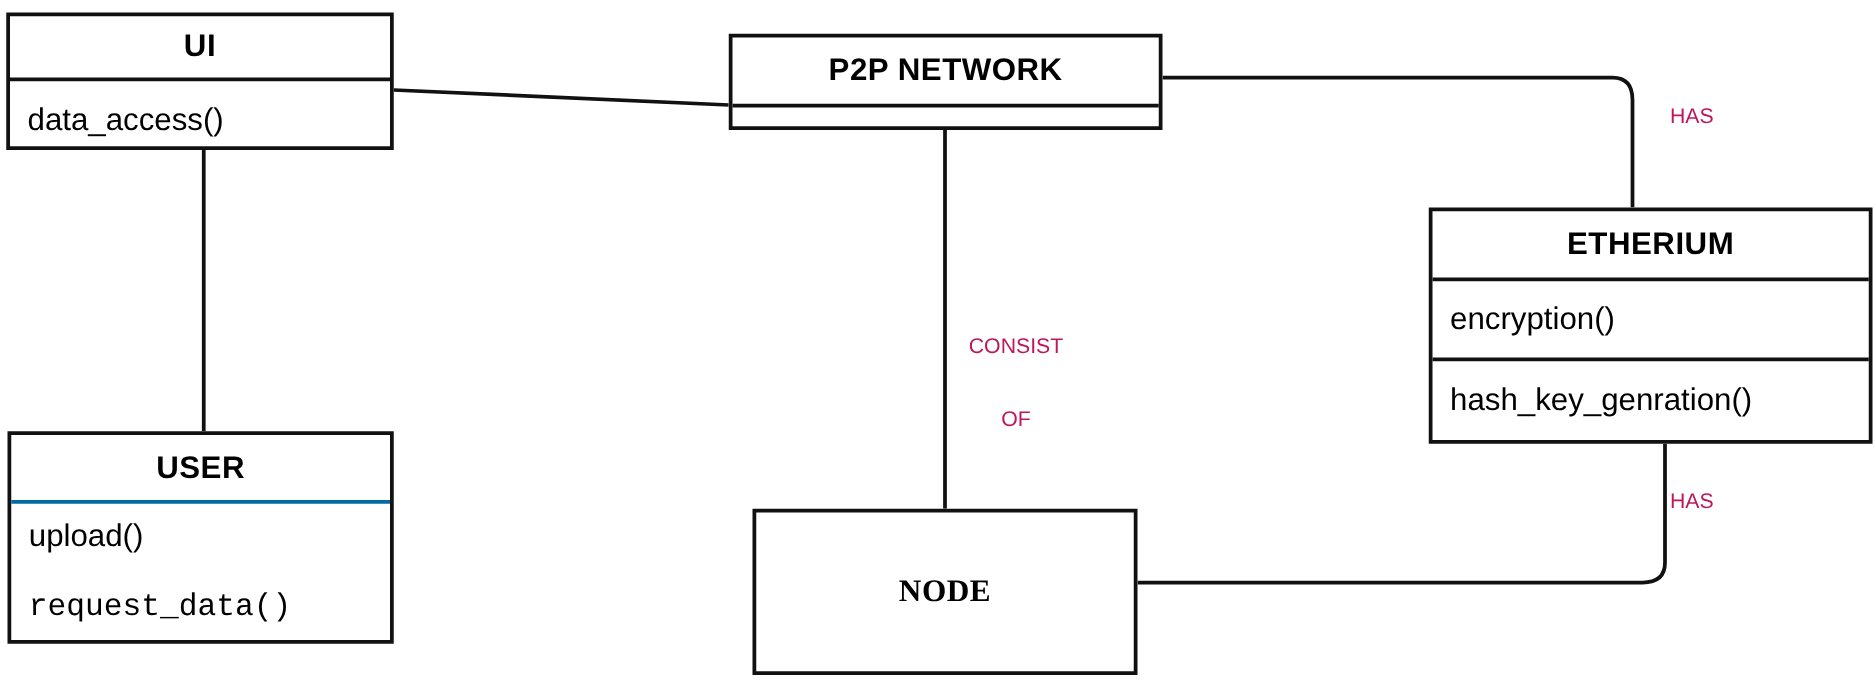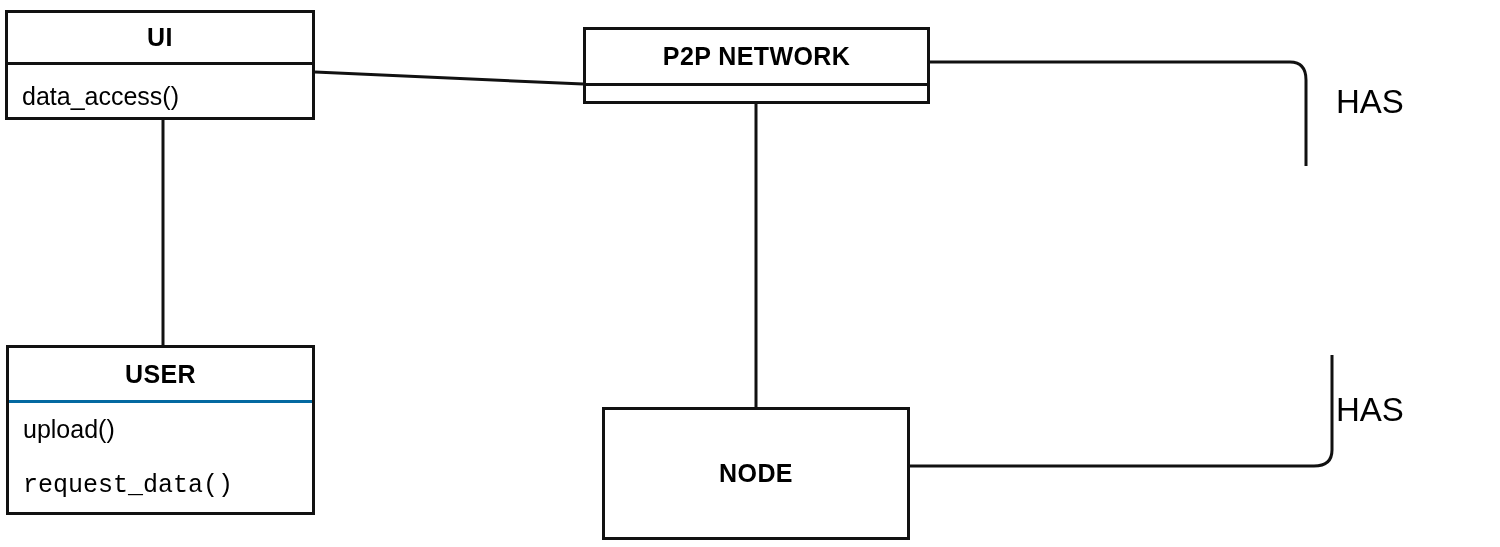--- a/index.html
+++ b/index.html
@@ -52,28 +52,29 @@
   }
   .c-member {
     justify-content: flex-start;
     padding-left: 14px;
     font-weight: normal;
   }
   .c-center {
     justify-content: center;
     font-weight: bold;
     letter-spacing: 0.4px;
+    font-family: Liberation Serif, serif;
   }
   .c-empty {
     padding: 0;
   }
   .edge-label {
     position: absolute;
-    font-size: 33px;
-    color: #000000;
+    font-size: 17px;
+    color: #be185d;
     white-space: pre;
     line-height: 1.15;
     z-index: 3;
   }
   .edge-label.two-line {
     text-align: center;
   }
 </style>
 </head>
 <body>
@@ -106,19 +107,28 @@
 
   <div class="uml-box" style="left:583px; top:27px; width:347px; height:77px;">
     <div class="compartment c-title" style="height:53px;">P2P NETWORK</div>
     <div class="compartment c-empty" style="height:18px;"></div>
   </div>
 
   <div class="uml-box" style="left:602px; top:407px; width:308px; height:133px;">
     <div class="compartment c-center" style="height:127px;">NODE</div>
   </div>
 
+  <div class="uml-box" style="left:1143px; top:166px; width:355px; height:189px;">
+    <div class="compartment c-title" style="height:53px;">ETHERIUM</div>
+    <div class="compartment c-member" style="height:64px;">encryption()</div>
+    <div class="compartment c-member" style="height:66px;">hash_key_genration()</div>
+  </div>
 
+  <div class="edge-label two-line" style="left:775px; top:228px;">
+    <div>CONSIST</div>
+    <div>OF</div>
+  </div>
 
   <div class="edge-label" style="left:1336px; top:83px;">HAS</div>
 
   <div class="edge-label" style="left:1336px; top:391px;">HAS</div>
 
 </div>
 
 </body></html>

